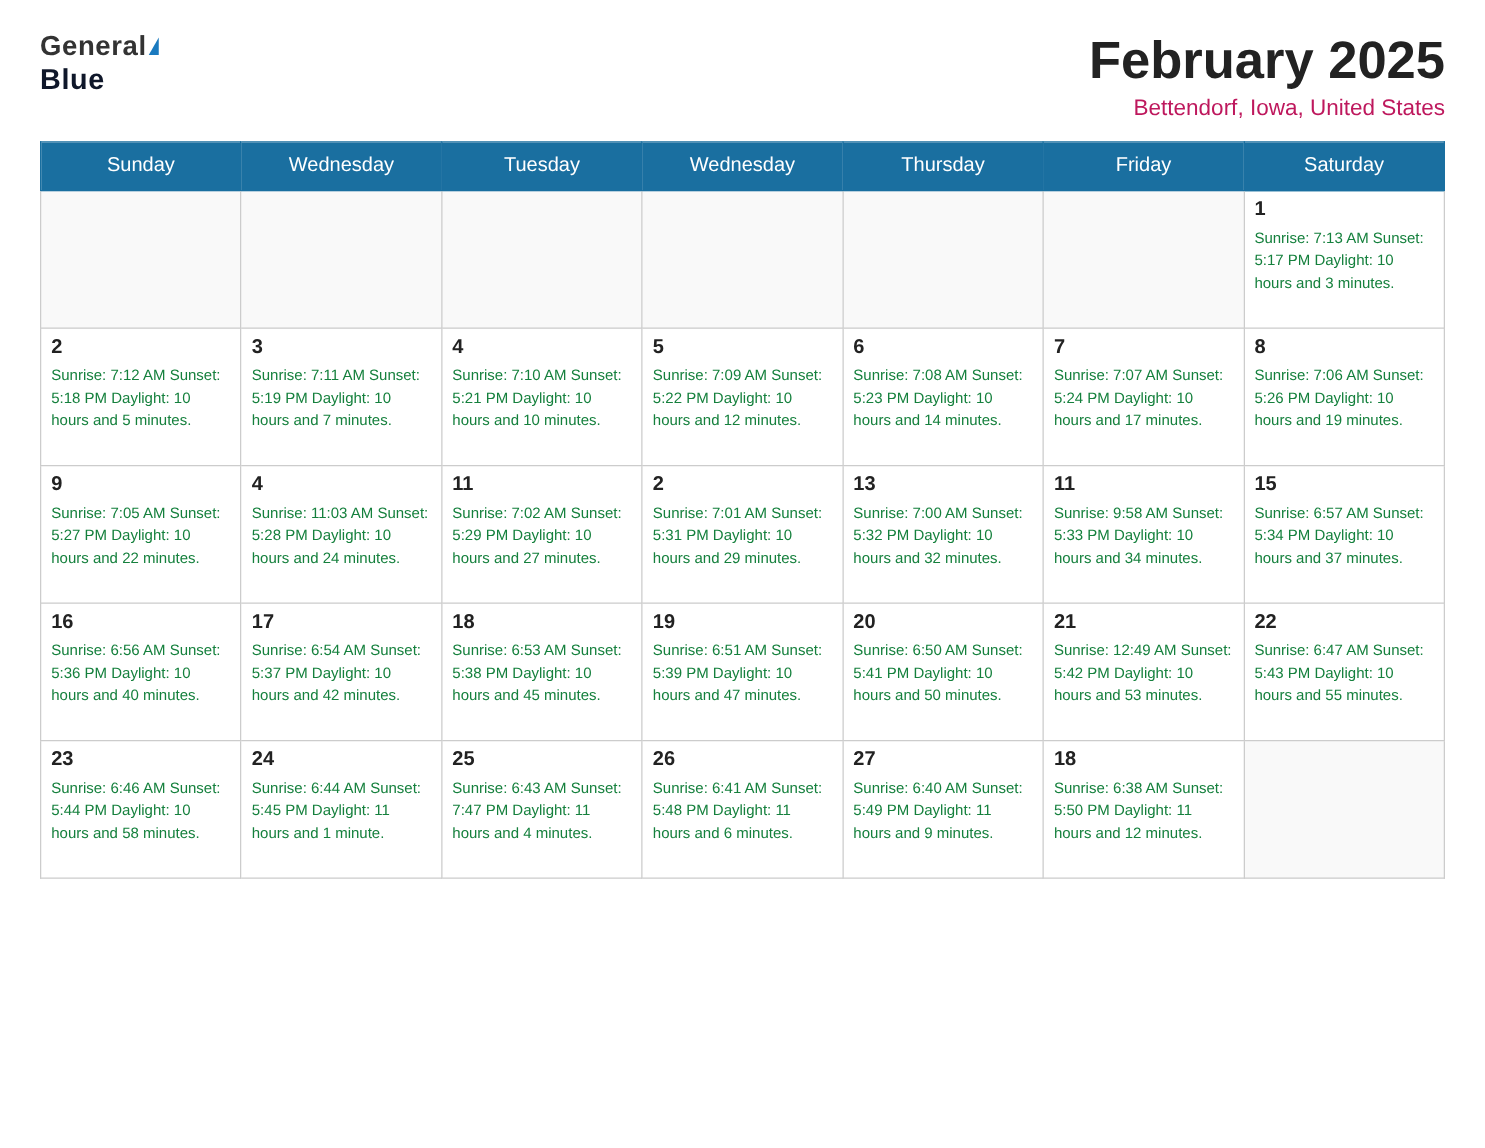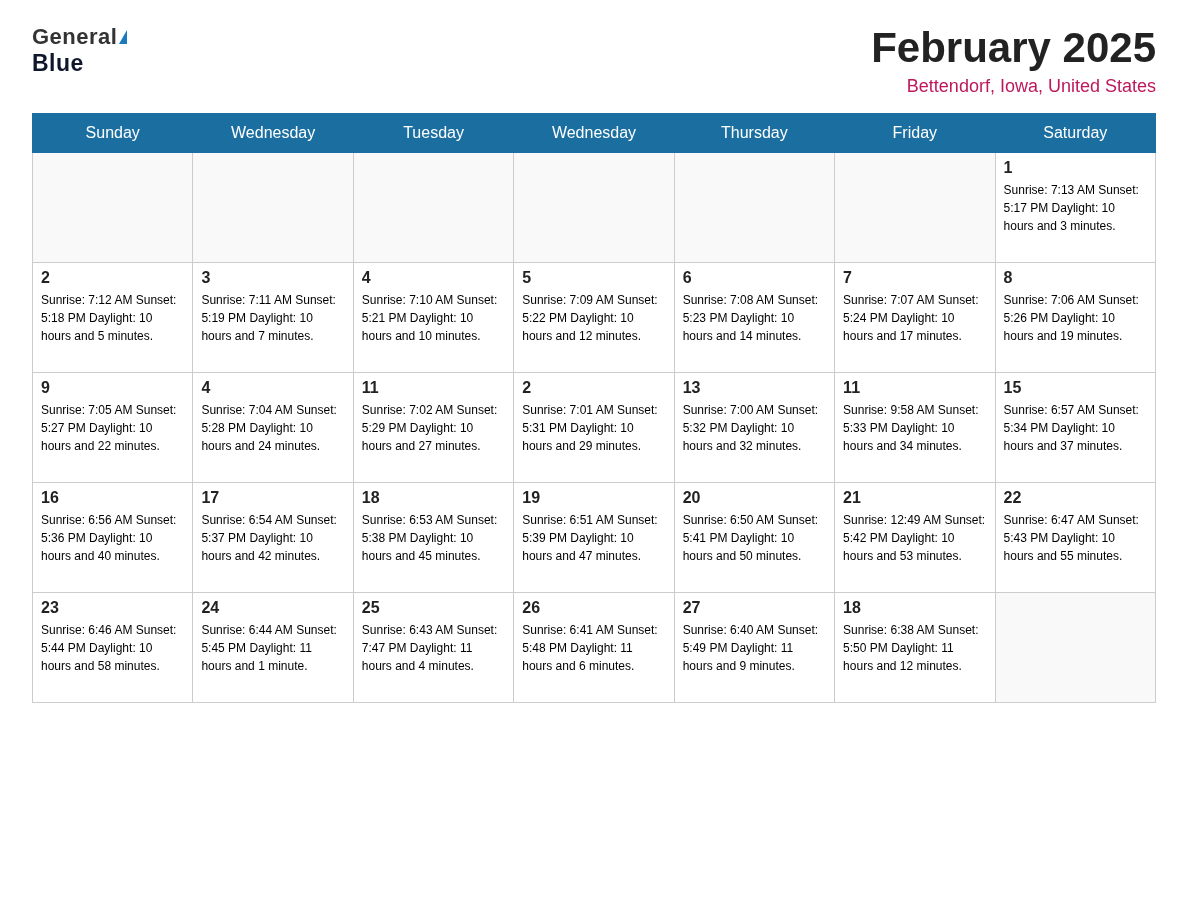--- a/index.html
+++ b/index.html
@@ -79,21 +79,21 @@
     .day-number {
       font-size: 16px;
       font-weight: bold;
       color: #222;
       display: block;
       margin-bottom: 4px;
     }
     .day-info {
       font-size: 12px;
       line-height: 1.5;
-      color: #000000;
+      color: #15803d;
     }
     .empty-cell {
       background: #f9f9f9;
     }
     .row-border td {
       border-top: 2px solid #1a6fa0;
     }
   </style>
 </head>
 <body>
@@ -185,21 +185,21 @@
       </tr>
       <tr class="row-border">
         <td>
           <span class="day-number">9</span>
           <div class="day-info">Sunrise: 7:05 AM
 Sunset: 5:27 PM
 Daylight: 10 hours and 22 minutes.</div>
         </td>
         <td>
           <span class="day-number">4</span>
-          <div class="day-info">Sunrise: 7:04 AM
+          <div class="day-info">Sunrise: 11:03 AM
 Sunset: 5:28 PM
 Daylight: 10 hours and 24 minutes.</div>
         </td>
         <td>
           <span class="day-number">11</span>
           <div class="day-info">Sunrise: 7:02 AM
 Sunset: 5:29 PM
 Daylight: 10 hours and 27 minutes.</div>
         </td>
         <td>

